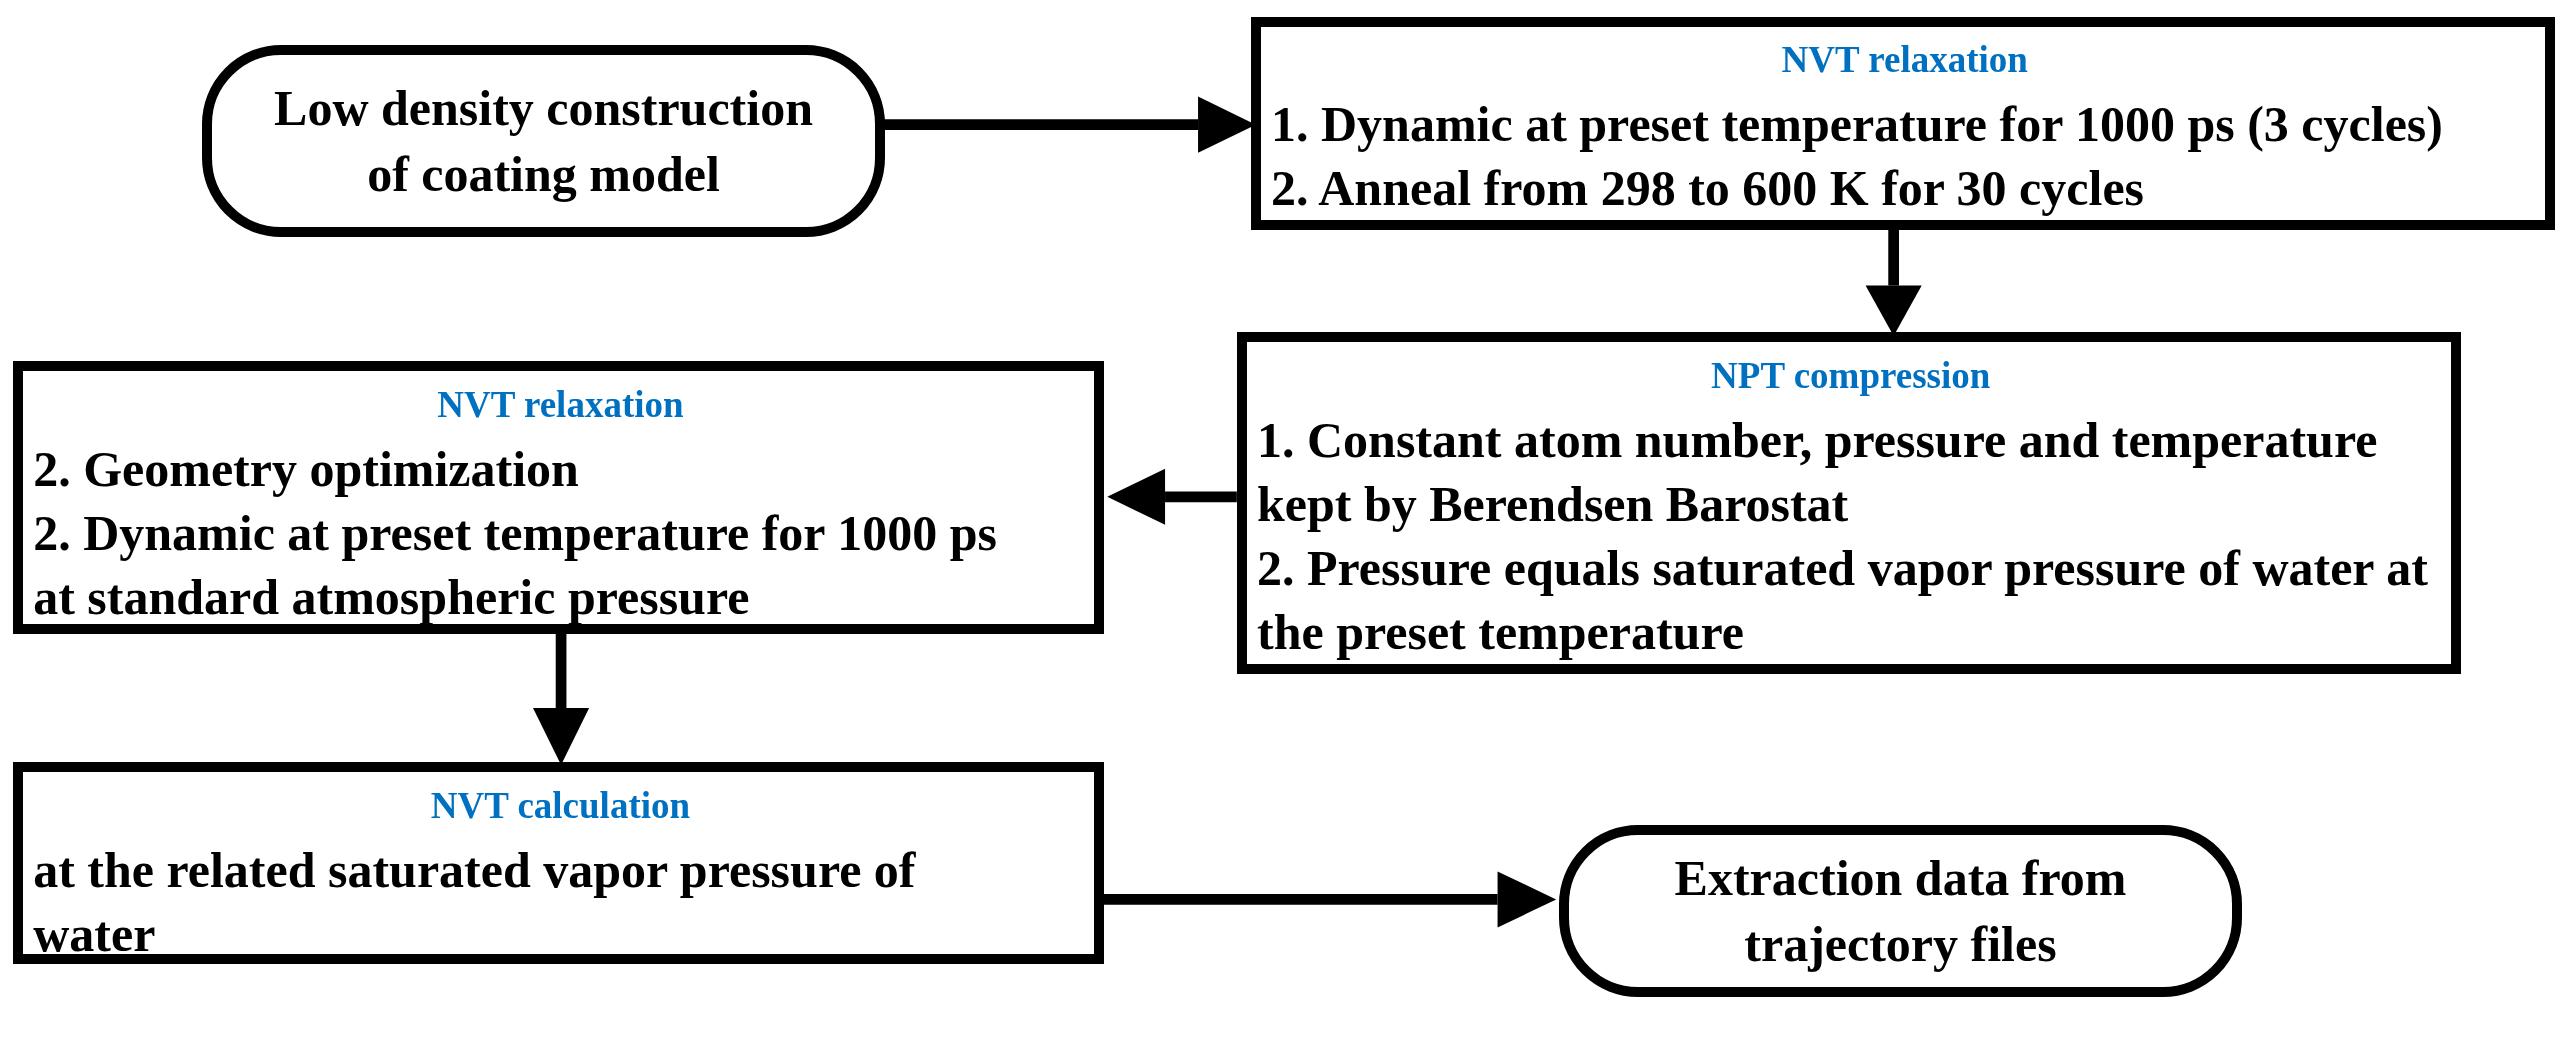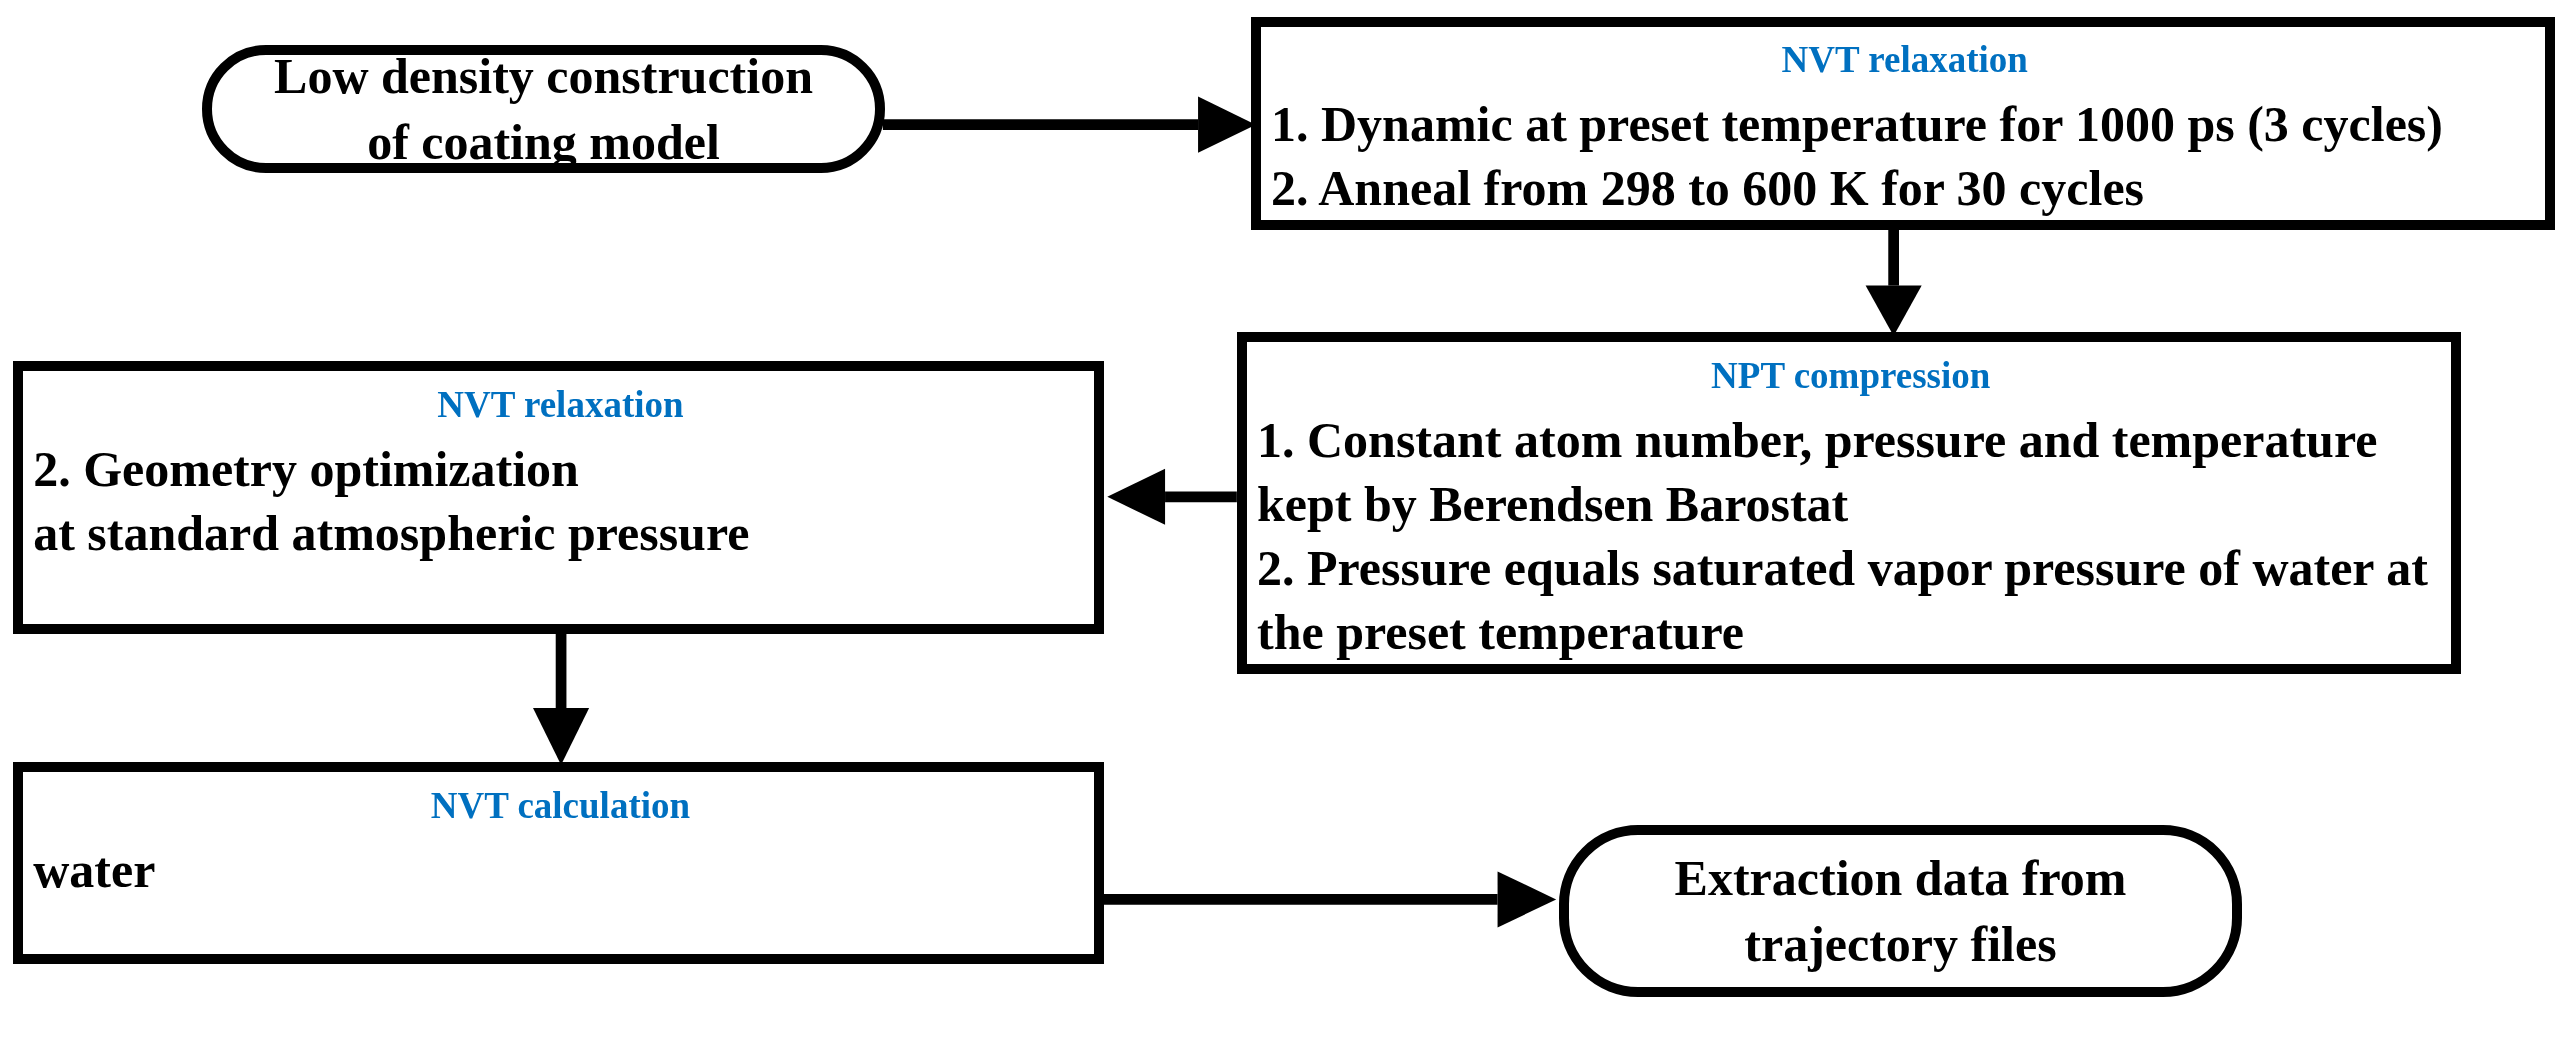--- a/index.html
+++ b/index.html
@@ -50,21 +50,21 @@
     font-size: 50px;
     line-height: 64px;
     white-space: nowrap;
     text-align: left;
   }
   .terminal .node-line {
     text-align: center;
     line-height: 66px;
   }
   
-  #node-start            { left: 202px;  top: 45px;   width: 683px;  height: 128px; }
+  #node-start            { left: 202px;  top: 45px;   width: 683px;  height: 192px; }
   #node-nvt-relaxation-1 { left: 1251px; top: 16.5px;   width: 1304px; height: 213px; }
   #node-npt-compression  { left: 1237px; top: 332px;  width: 1224px; height: 342px; }
   #node-nvt-relaxation-2 { left: 13.2px;   top: 361px;  width: 1091px; height: 273px; }
   #node-nvt-calculation  { left: 13.2px;   top: 762px;  width: 1091px; height: 202px; }
   #node-end              { left: 1559px; top: 825px; width: 683px;  height: 172px; }
 </style>
 </head>
 <body>
 
 <div class="canvas">
@@ -107,25 +107,27 @@
     <span class="node-title">NPT compression</span>
     <span class="node-line">1. Constant atom number, pressure and temperature</span>
     <span class="node-line">kept by Berendsen Barostat</span>
     <span class="node-line">2. Pressure equals saturated vapor pressure of water at</span>
     <span class="node-line">the preset temperature</span>
   </div>
 
   <div class="node process" id="node-nvt-relaxation-2">
     <span class="node-title">NVT relaxation</span>
     <span class="node-line">2. Geometry optimization</span>
+    <span class="node-line">2. Dynamic at preset temperature for 1000 ps</span>
     <span class="node-line">at standard atmospheric pressure</span>
   </div>
 
   <div class="node process" id="node-nvt-calculation">
     <span class="node-title">NVT calculation</span>
+    <span class="node-line">at the related saturated vapor pressure of</span>
     <span class="node-line">water</span>
   </div>
 
   <div class="node terminal" id="node-end">
     <span class="node-line">Extraction data from</span>
     <span class="node-line">trajectory files</span>
   </div>
 
 </div>
 

